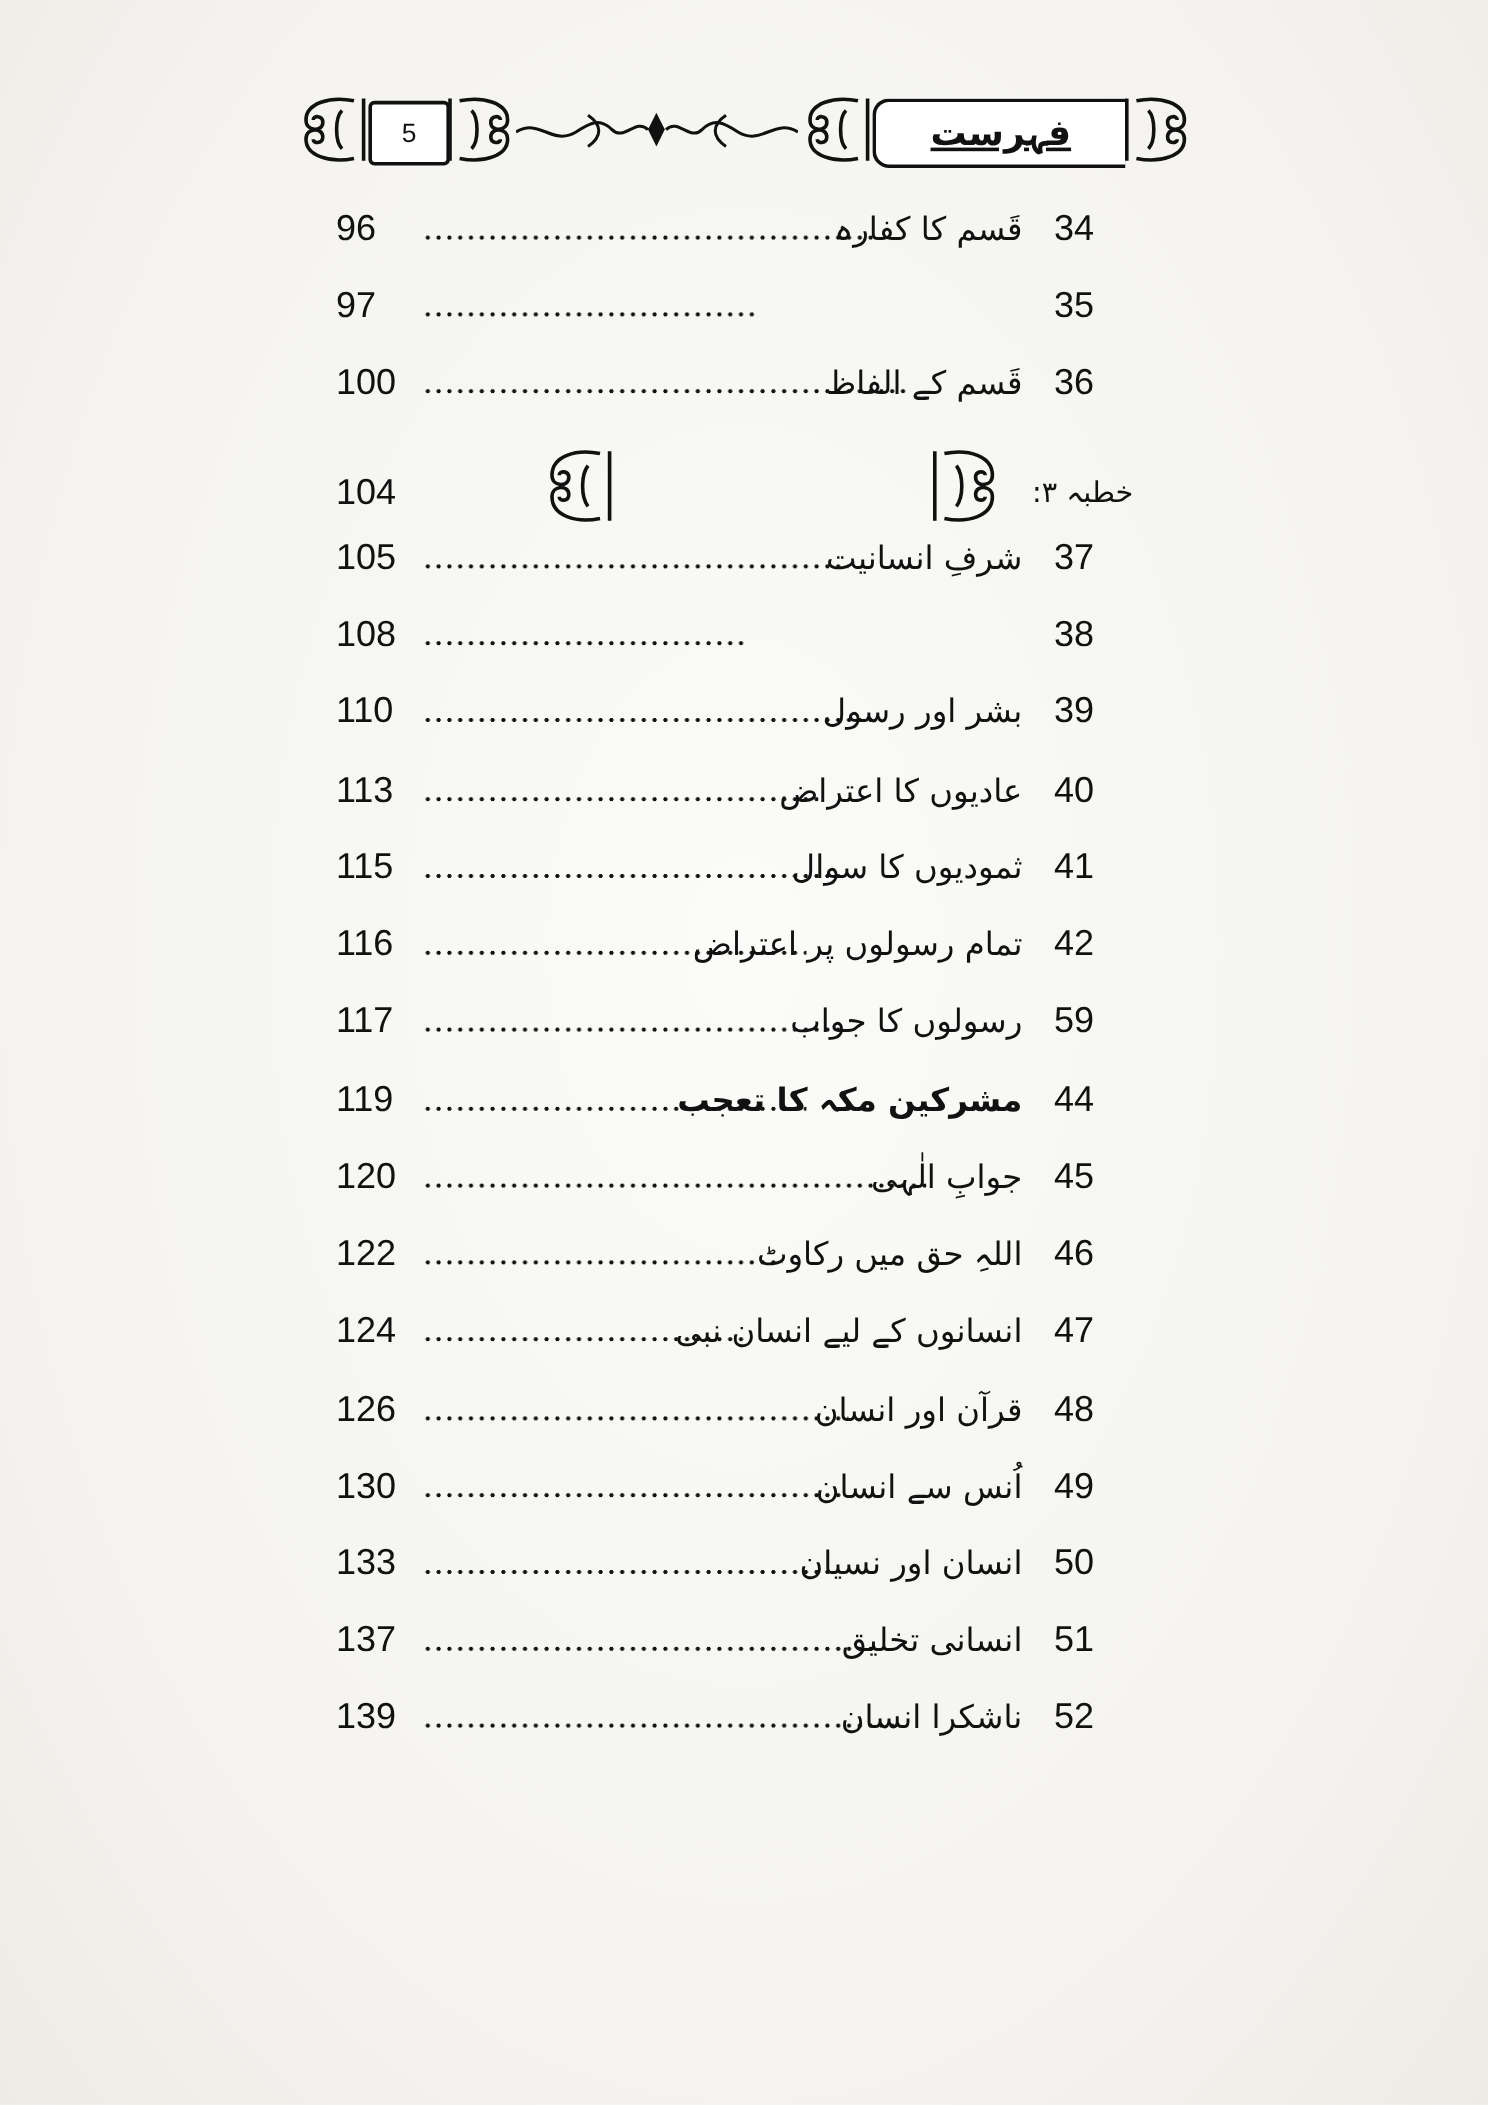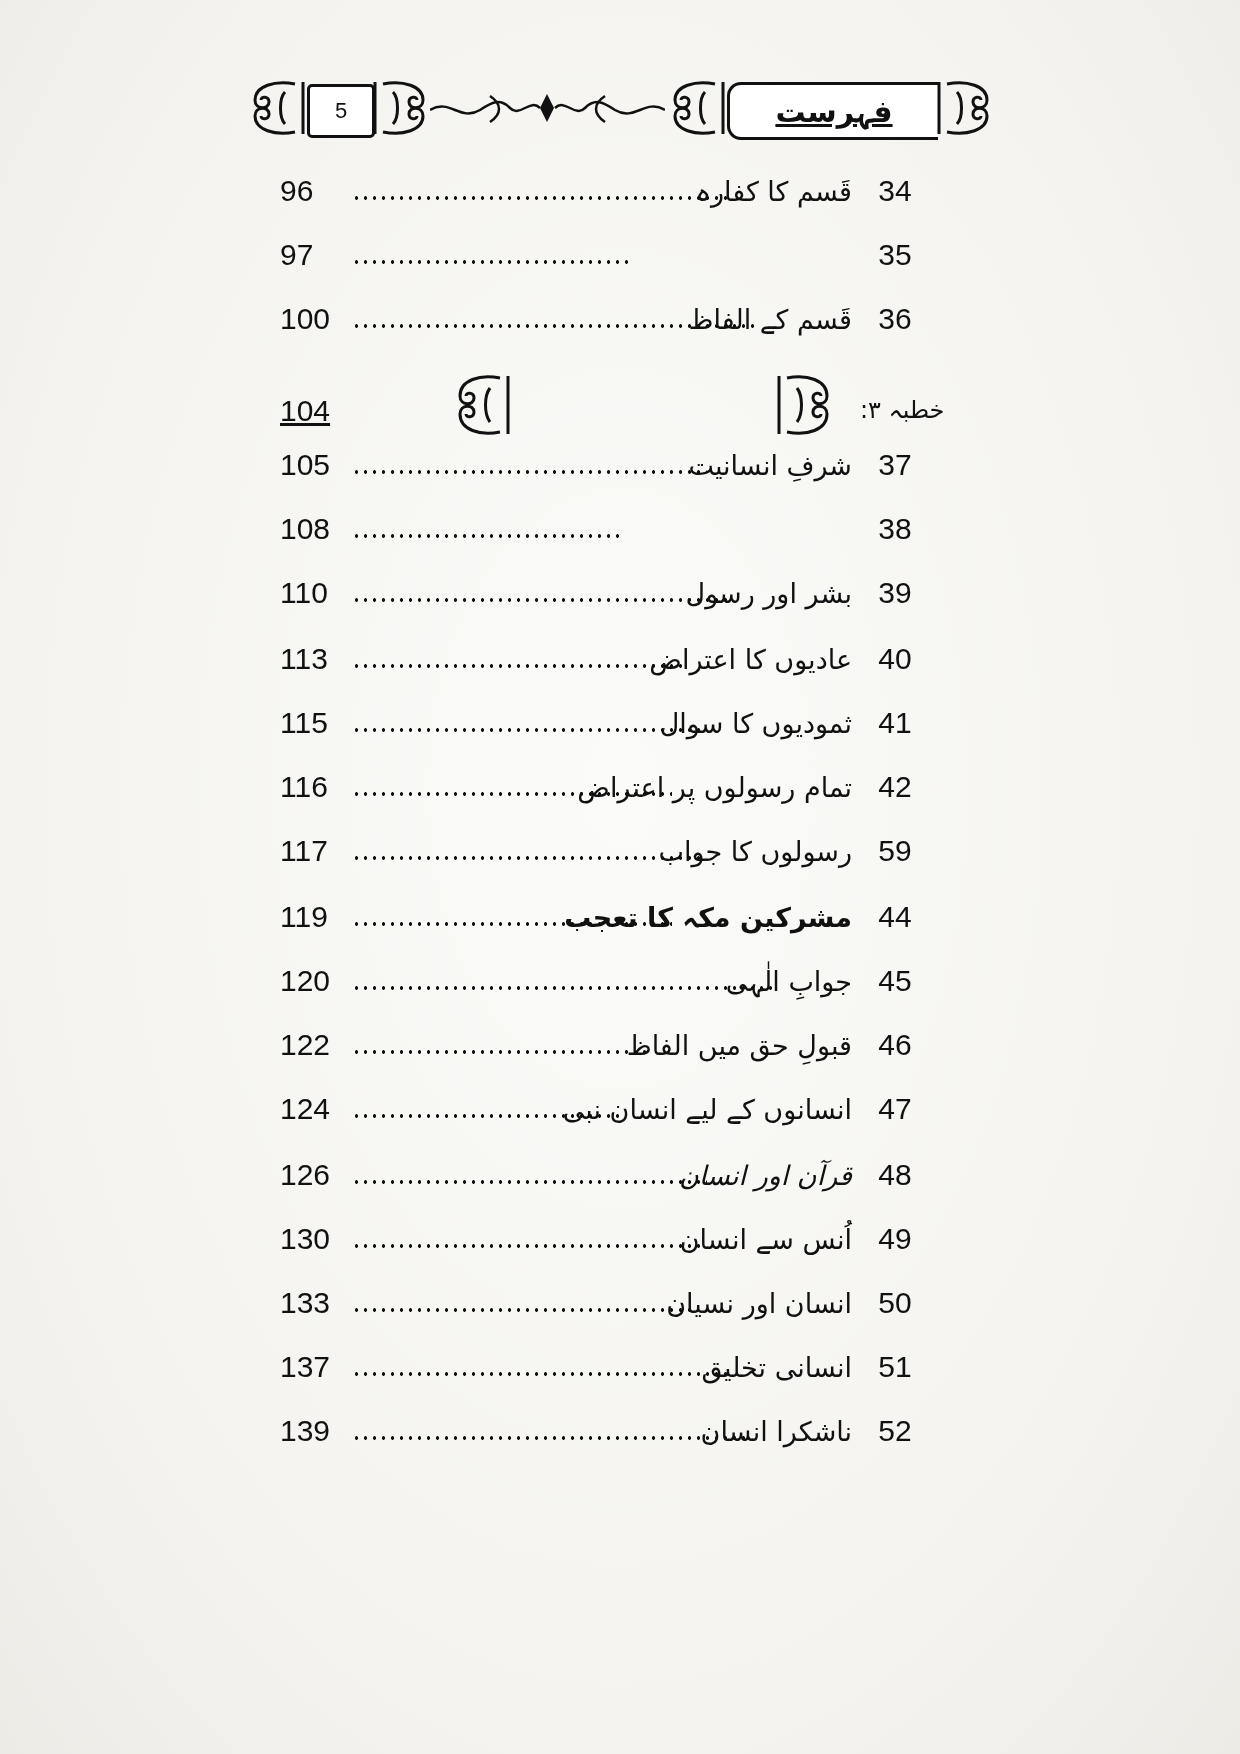--- a/index.html
+++ b/index.html
@@ -141,21 +141,20 @@
       top: 366px;
       width: 720px;
       height: 80px;
     }
     .section .pg {
       position: absolute;
       left: 10px;
       top: 28px;
       font-family: "Liberation Sans", sans-serif;
       font-size: 30px;
-      text-decoration: underline;
     }
     .section .orn-s {
       position: absolute;
       top: 6px;
       width: 62px;
       height: 66px;
     }
     .section .orn-s svg { width: 100%; height: 100%; }
     .section .box {
       position: absolute;
@@ -340,33 +339,33 @@
     </div>
     <div class="row" style="top:952px;">
       <span class="pg">120</span>
       <span class="dots" style="width:420px;"></span>
       <span class="title" style="right:168px;">جوابِ الٰہی</span>
       <span class="num">45</span>
     </div>
     <div class="row" style="top:1016px;">
       <span class="pg">122</span>
       <span class="dots" style="width:300px;"></span>
-      <span class="title" style="right:168px;">قبولِ حق میں الفاظ</span>
+      <span class="title" style="right:168px;">اللہِ حق میں رکاوٹ</span>
       <span class="num">46</span>
     </div>
     <div class="row" style="top:1080px;">
       <span class="pg">124</span>
       <span class="dots" style="width:270px;"></span>
       <span class="title" style="right:168px;">انسانوں کے لیے انسان نبی</span>
       <span class="num">47</span>
     </div>
     <div class="row" style="top:1146px;">
       <span class="pg">126</span>
       <span class="dots" style="width:355px;"></span>
-      <span class="title" style="right:168px;font-style:italic;">قرآن اور انسان</span>
+      <span class="title" style="right:168px;">قرآن اور انسان</span>
       <span class="num">48</span>
     </div>
     <div class="row" style="top:1210px;">
       <span class="pg">130</span>
       <span class="dots" style="width:350px;"></span>
       <span class="title" style="right:168px;">اُنس سے انسان</span>
       <span class="num">49</span>
     </div>
     <div class="row" style="top:1274px;">
       <span class="pg">133</span>

